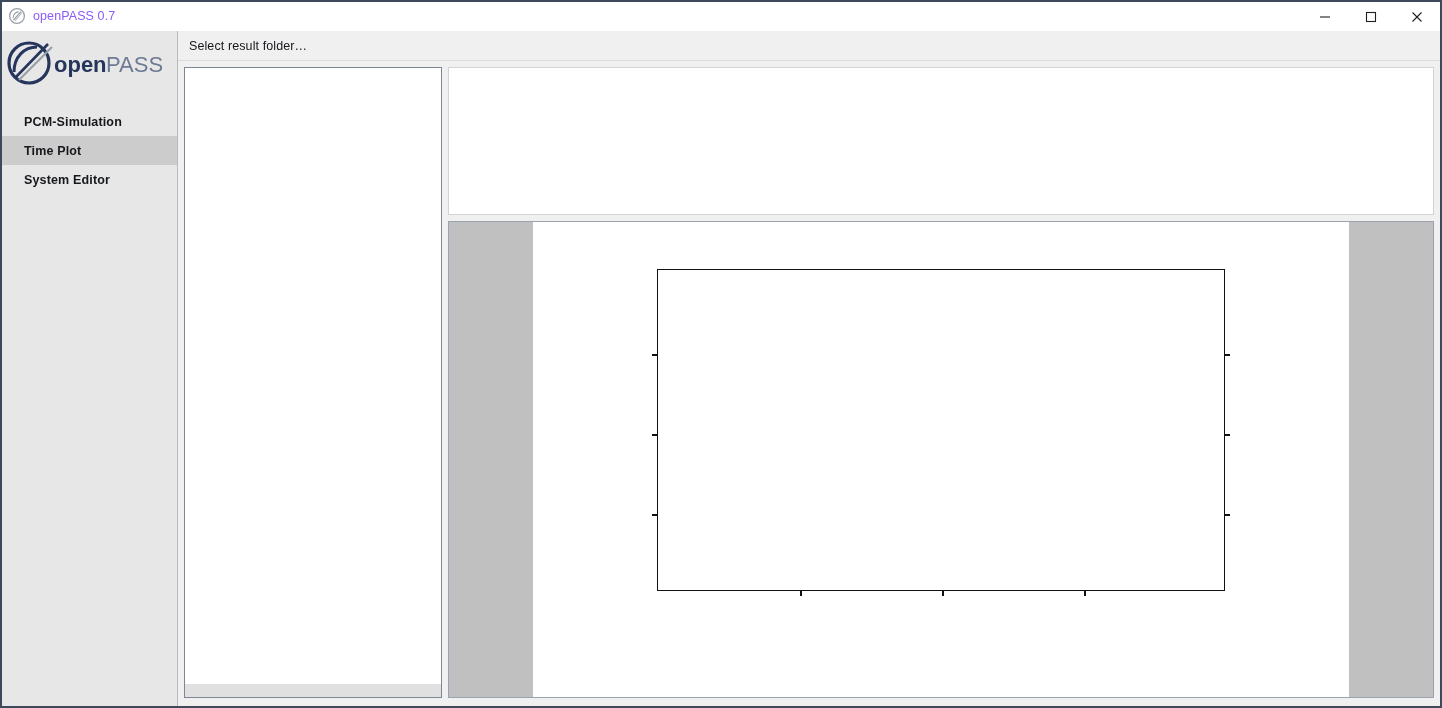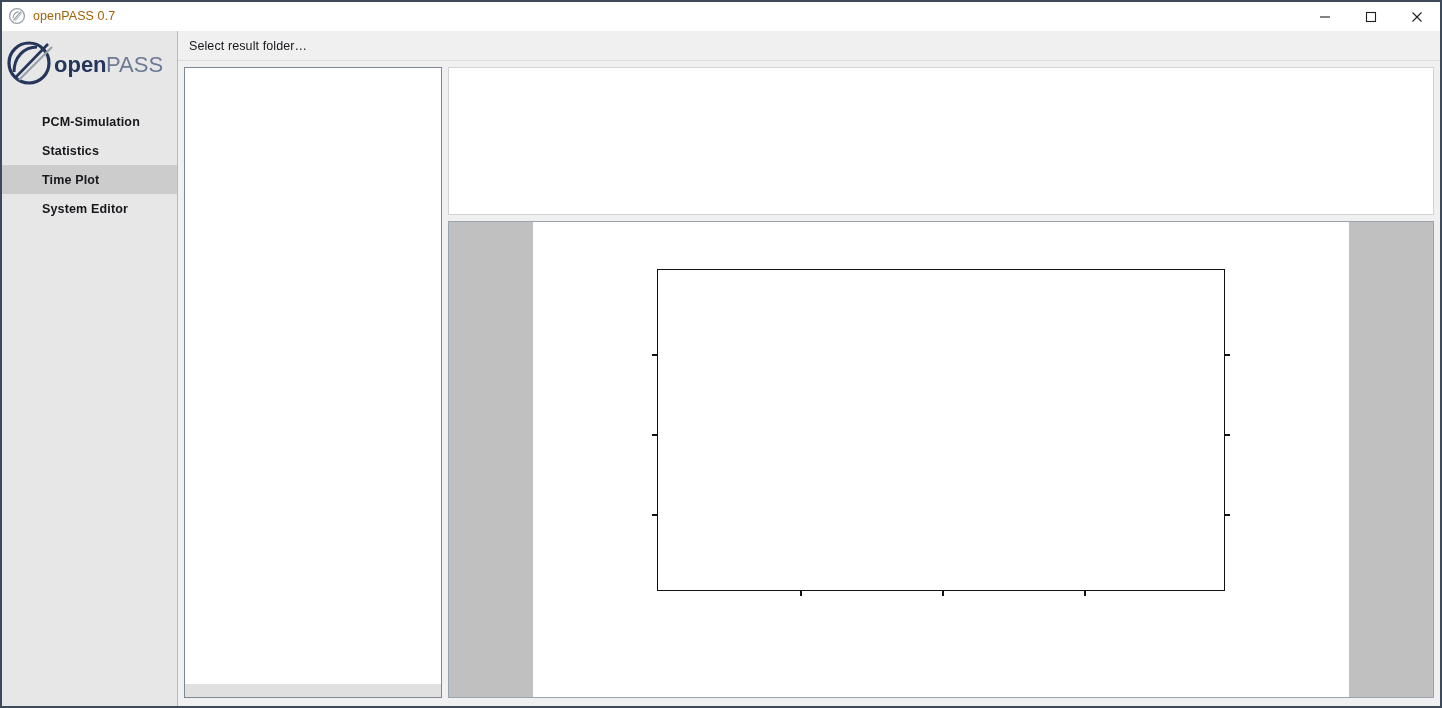--- a/index.html
+++ b/index.html
@@ -34,21 +34,21 @@
   }
   #title-bar-icon {
     width: 18px;
     height: 18px;
     margin-left: 6px;
     margin-right: 7px;
     flex: 0 0 auto;
   }
   #title-bar-text {
     font-size: 12.5px;
-    color: #a16207;
+    color: #8b5cf6;
     letter-spacing: 0.1px;
   }
   #window-controls {
     position: absolute;
     right: 0;
     top: 0;
     height: 29px;
     display: flex;
   }
   .win-btn {
@@ -86,21 +86,21 @@
   }
   #nav-list {
     margin-top: 14px;
     display: flex;
     flex-direction: column;
   }
   .nav-item {
     height: 29px;
     display: flex;
     align-items: center;
-    padding-left: 40px;
+    padding-left: 22px;
     font-size: 12.5px;
     font-weight: bold;
     color: #16181c;
     cursor: default;
     letter-spacing: 0.15px;
   }
   .nav-item.selected {
     background: #cccccc;
     text-align: center;
   }
@@ -264,23 +264,20 @@
           <path d="M12 35 C12 20 22 10 35 10" stroke="#26355c" stroke-width="3" fill="none"></path>
           <text x="52" y="35" font-family="Liberation Sans, sans-serif" font-size="22" font-weight="bold" fill="#26355c">open</text>
           <text x="104" y="35" font-family="Liberation Sans, sans-serif" font-size="22" fill="#6d7a94">PASS</text>
         </svg>
       </div>
 
       <div id="nav-list">
         <div class="nav-item">
           <span>PCM-Simulation</span>
         </div>
-        <div class="nav-item">
-          <span>Statistics</span>
-        </div>
         <div class="nav-item selected">
           <span>Time Plot</span>
         </div>
         <div class="nav-item">
           <span>System Editor</span>
         </div>
       </div>
     </div>
 
     <div id="content">

